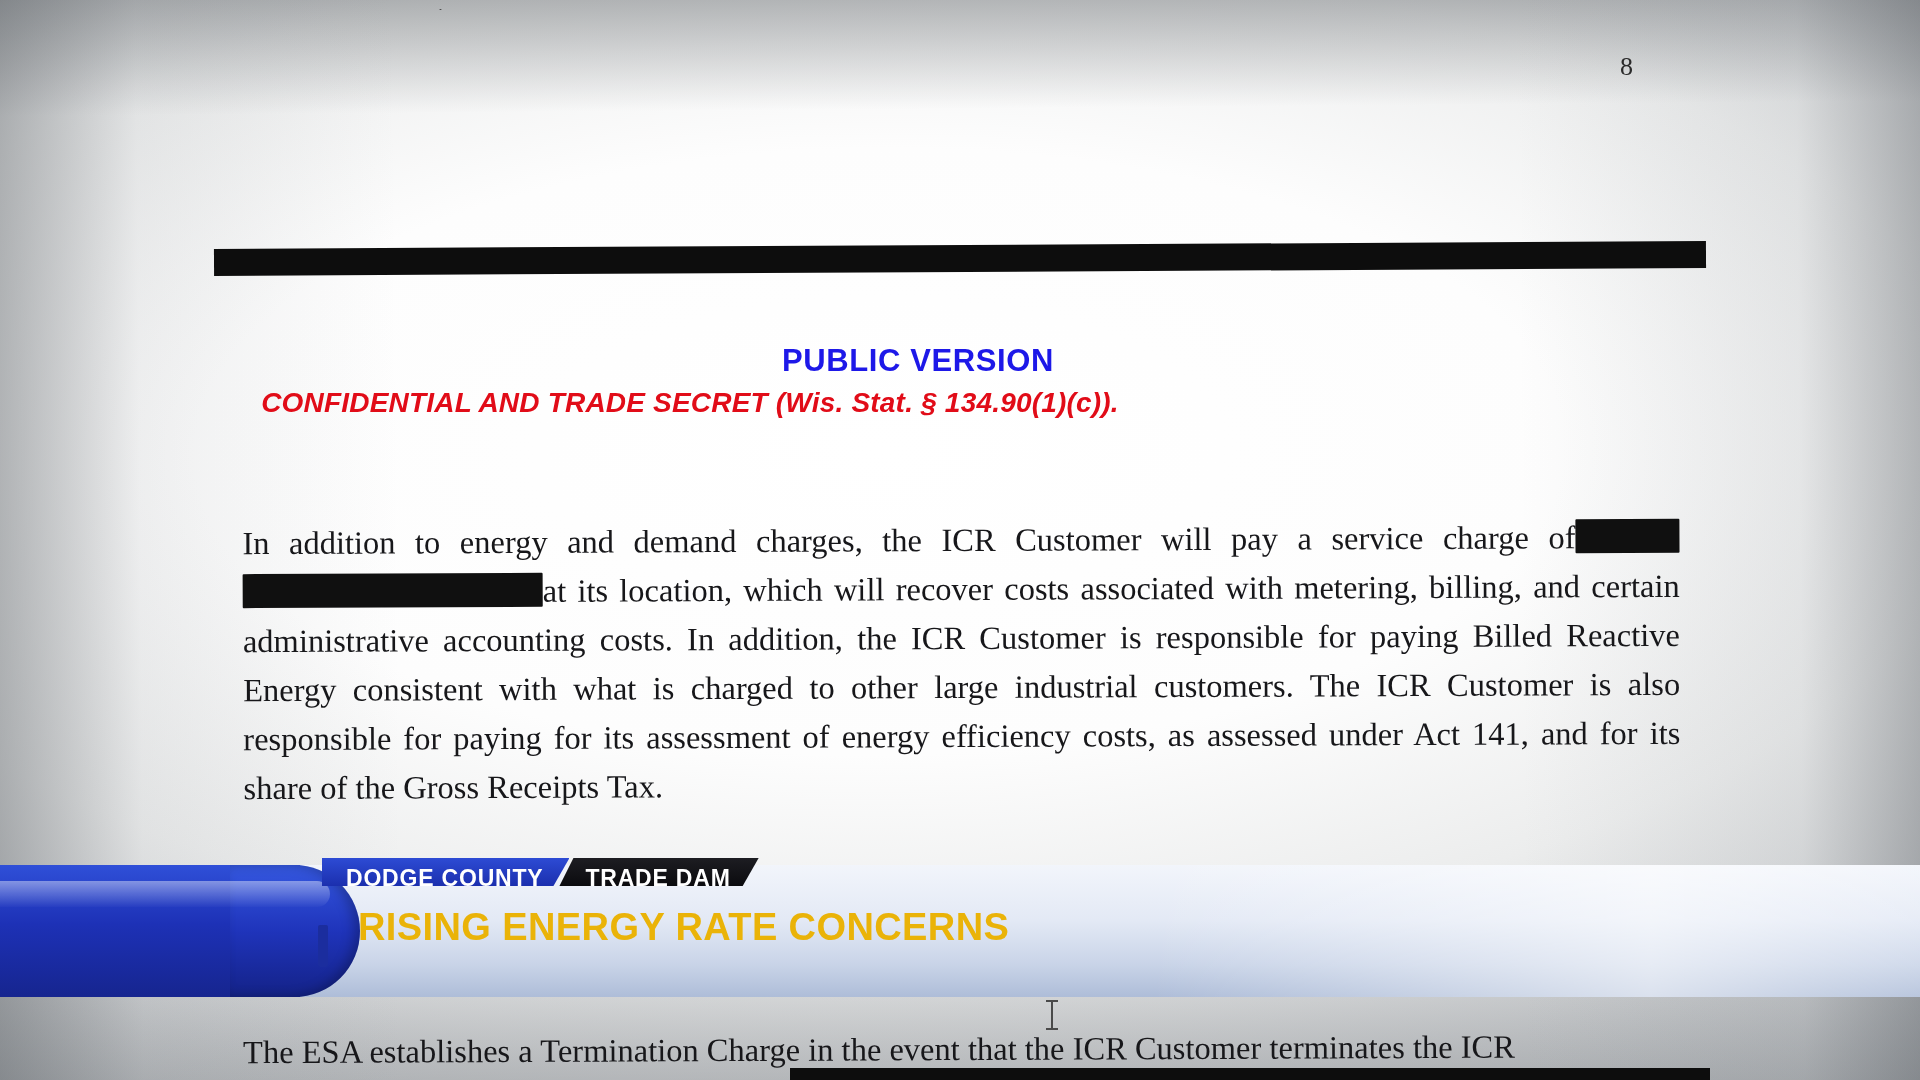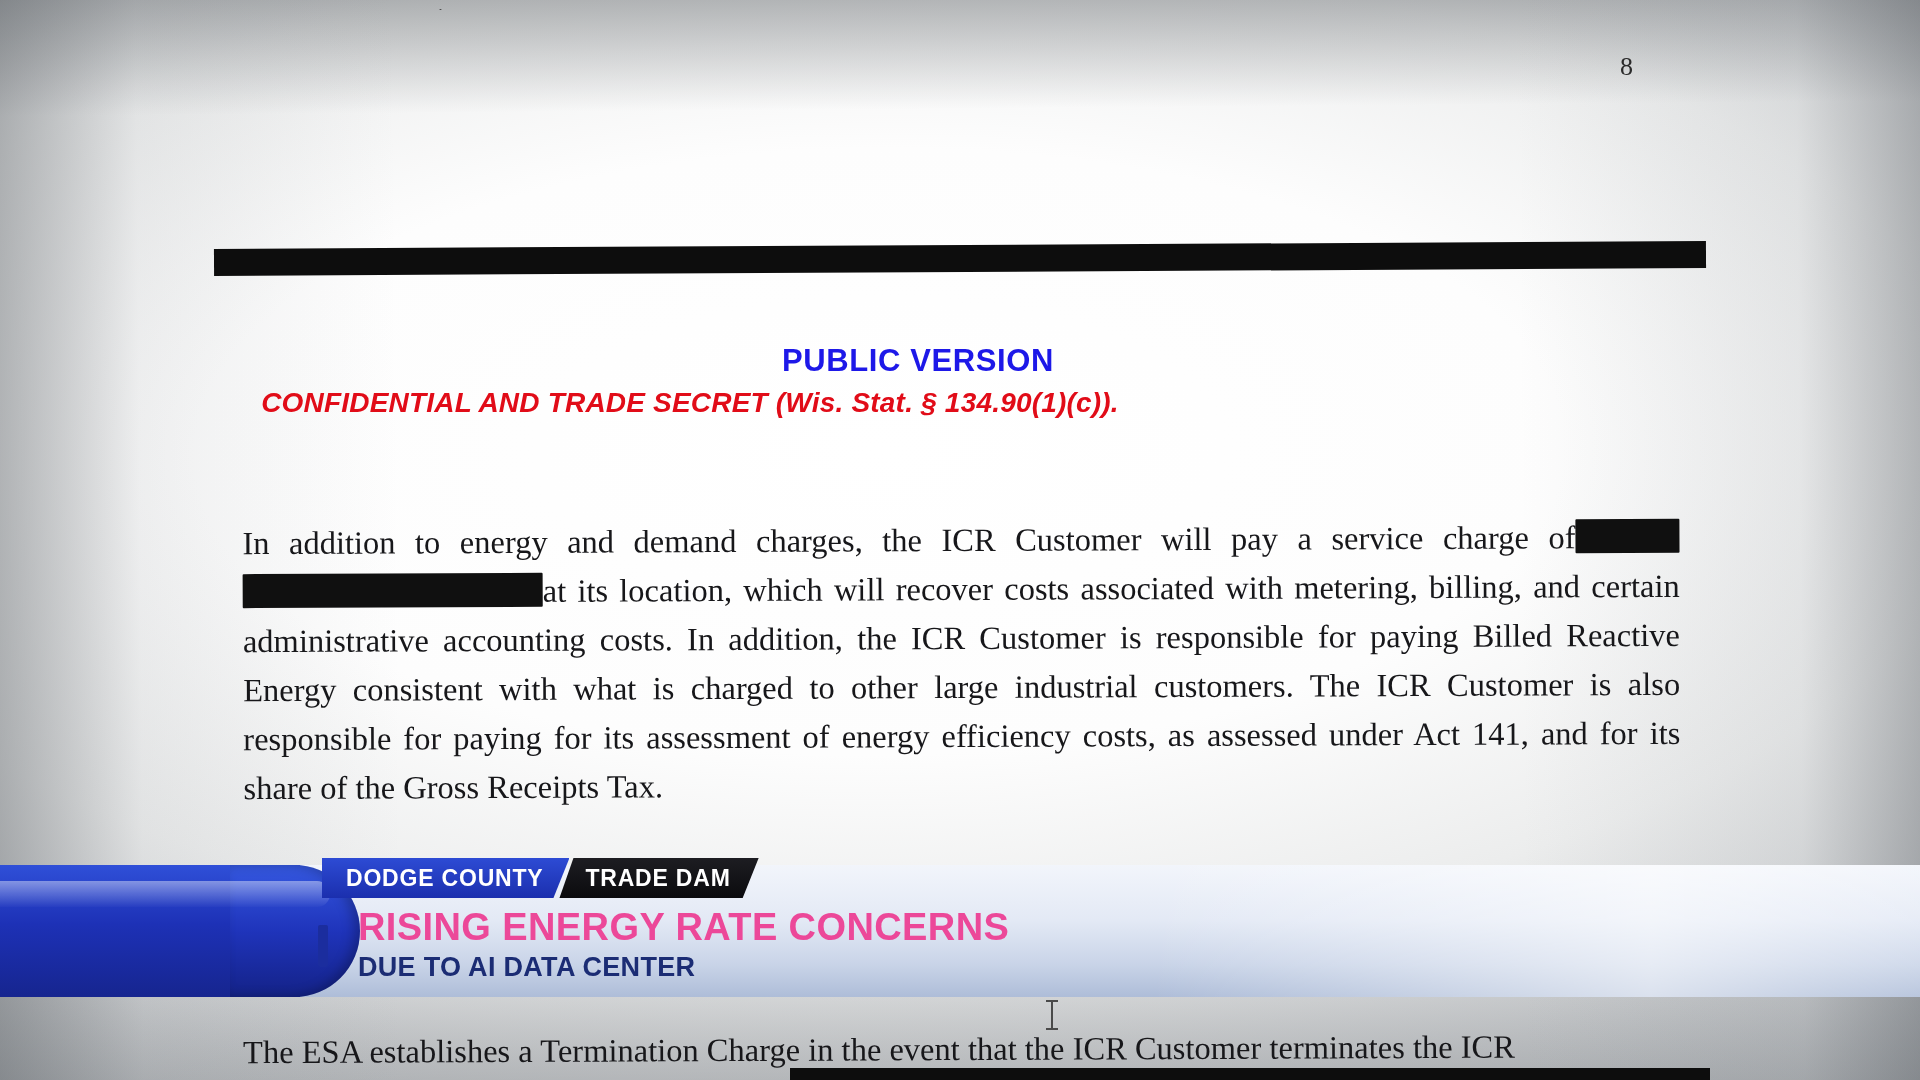--- a/index.html
+++ b/index.html
@@ -237,21 +237,21 @@
     width: 10px;
     height: 42px;
     background: #1b2d9e;
     border-radius: 2px;
   }
 
   .lt-tag-row {
     position: absolute;
     left: 322px;
     top: 858px;
-    height: 40px;
+    height: 28px;
     display: flex;
     align-items: stretch;
   }
   .lt-tag-county {
     position: relative;
     background: linear-gradient(180deg, #2d4bd4 0%, #1b2fae 100%);
     color: #ffffff;
     font-family: "Liberation Sans", sans-serif;
     font-weight: bold;
     font-size: 23px;
@@ -271,21 +271,21 @@
     letter-spacing: 0.8px;
     padding: 8px 28px 8px 26px;
     line-height: 24px;
     clip-path: polygon(14px 0, 100% 0, calc(100% - 16px) 100%, 0 100%);
   }
 
   .lt-headline {
     position: absolute;
     left: 358px;
     top: 906px;
-    color: #ec4899;
+    color: #eab308;
     font-family: "Liberation Sans", sans-serif;
     font-weight: bold;
     font-size: 38px;
     letter-spacing: 0.4px;
     line-height: 42px;
   }
   .lt-subhead {
     position: absolute;
     left: 358px;
     top: 952px;
@@ -336,15 +336,14 @@
     <div class="lt-left-highlight"></div>
     <div class="lt-notch"></div>
   </div>
 
   <div class="lt-tag-row">
     <div class="lt-tag-county">DODGE COUNTY</div>
     <div class="lt-tag-city">TRADE DAM</div>
   </div>
 
   <div class="lt-headline">RISING ENERGY RATE CONCERNS</div>
-  <div class="lt-subhead">DUE TO AI DATA CENTER</div>
 
 </div>
 
 </body></html>

